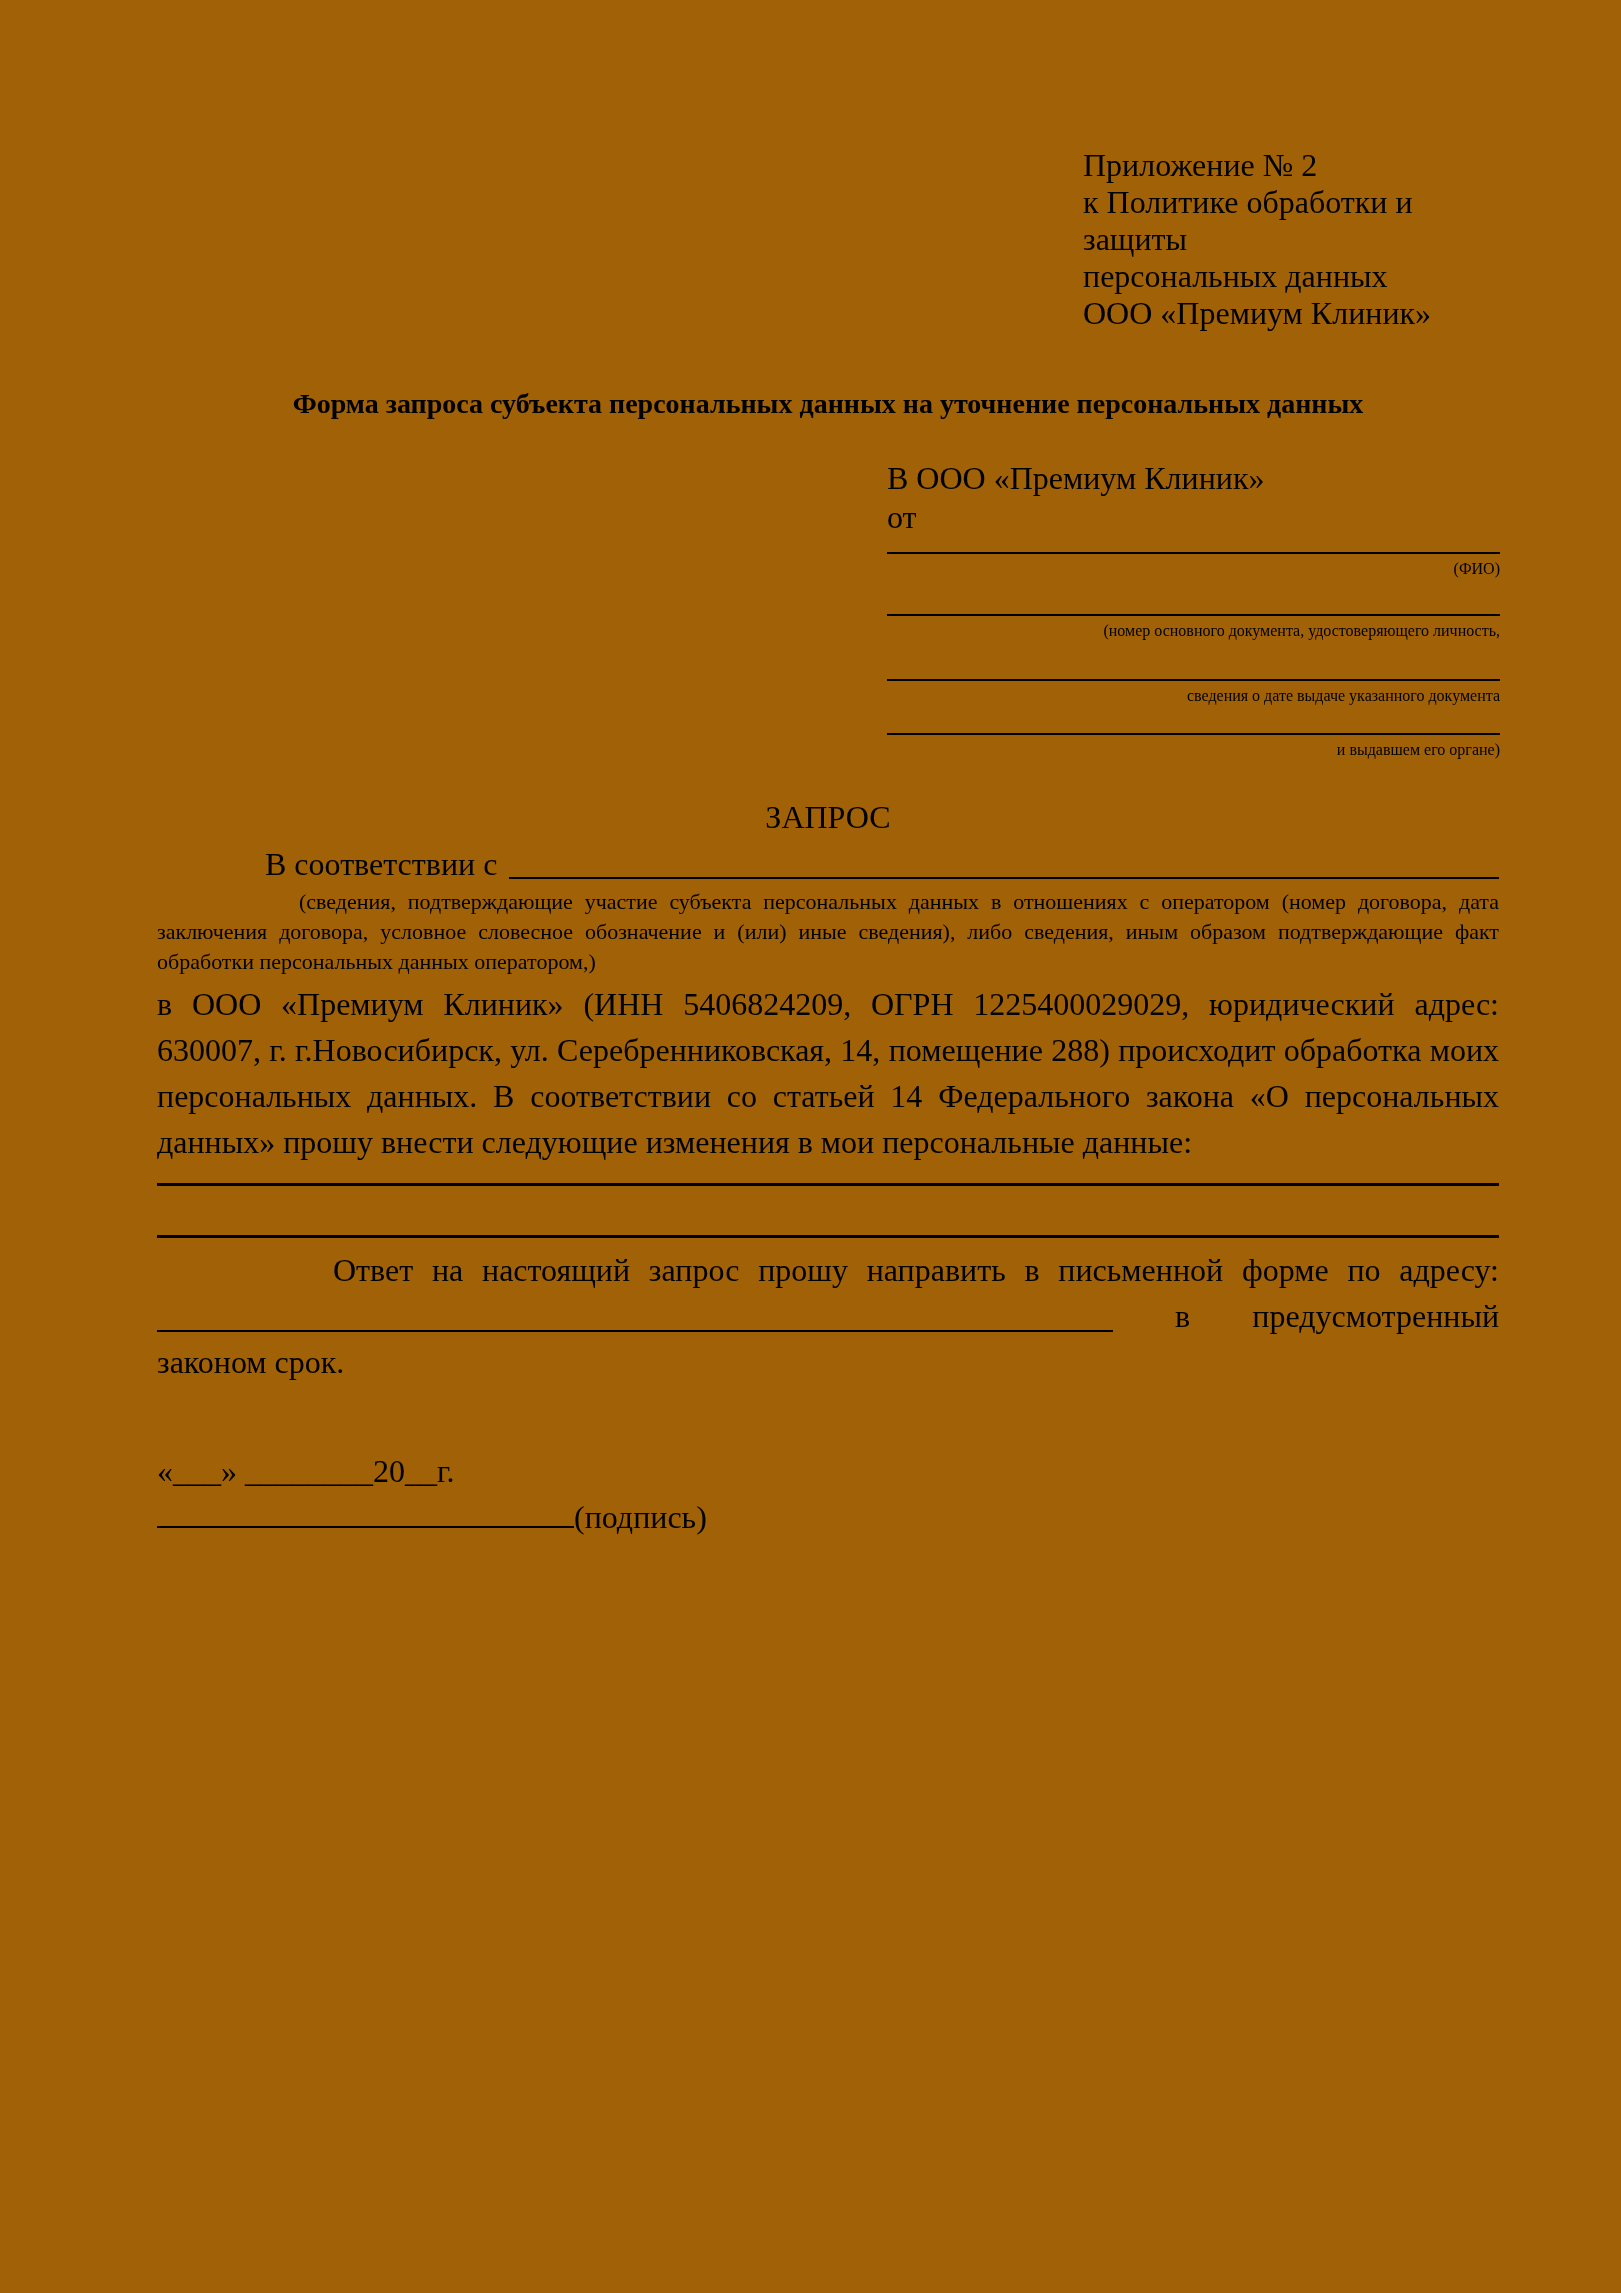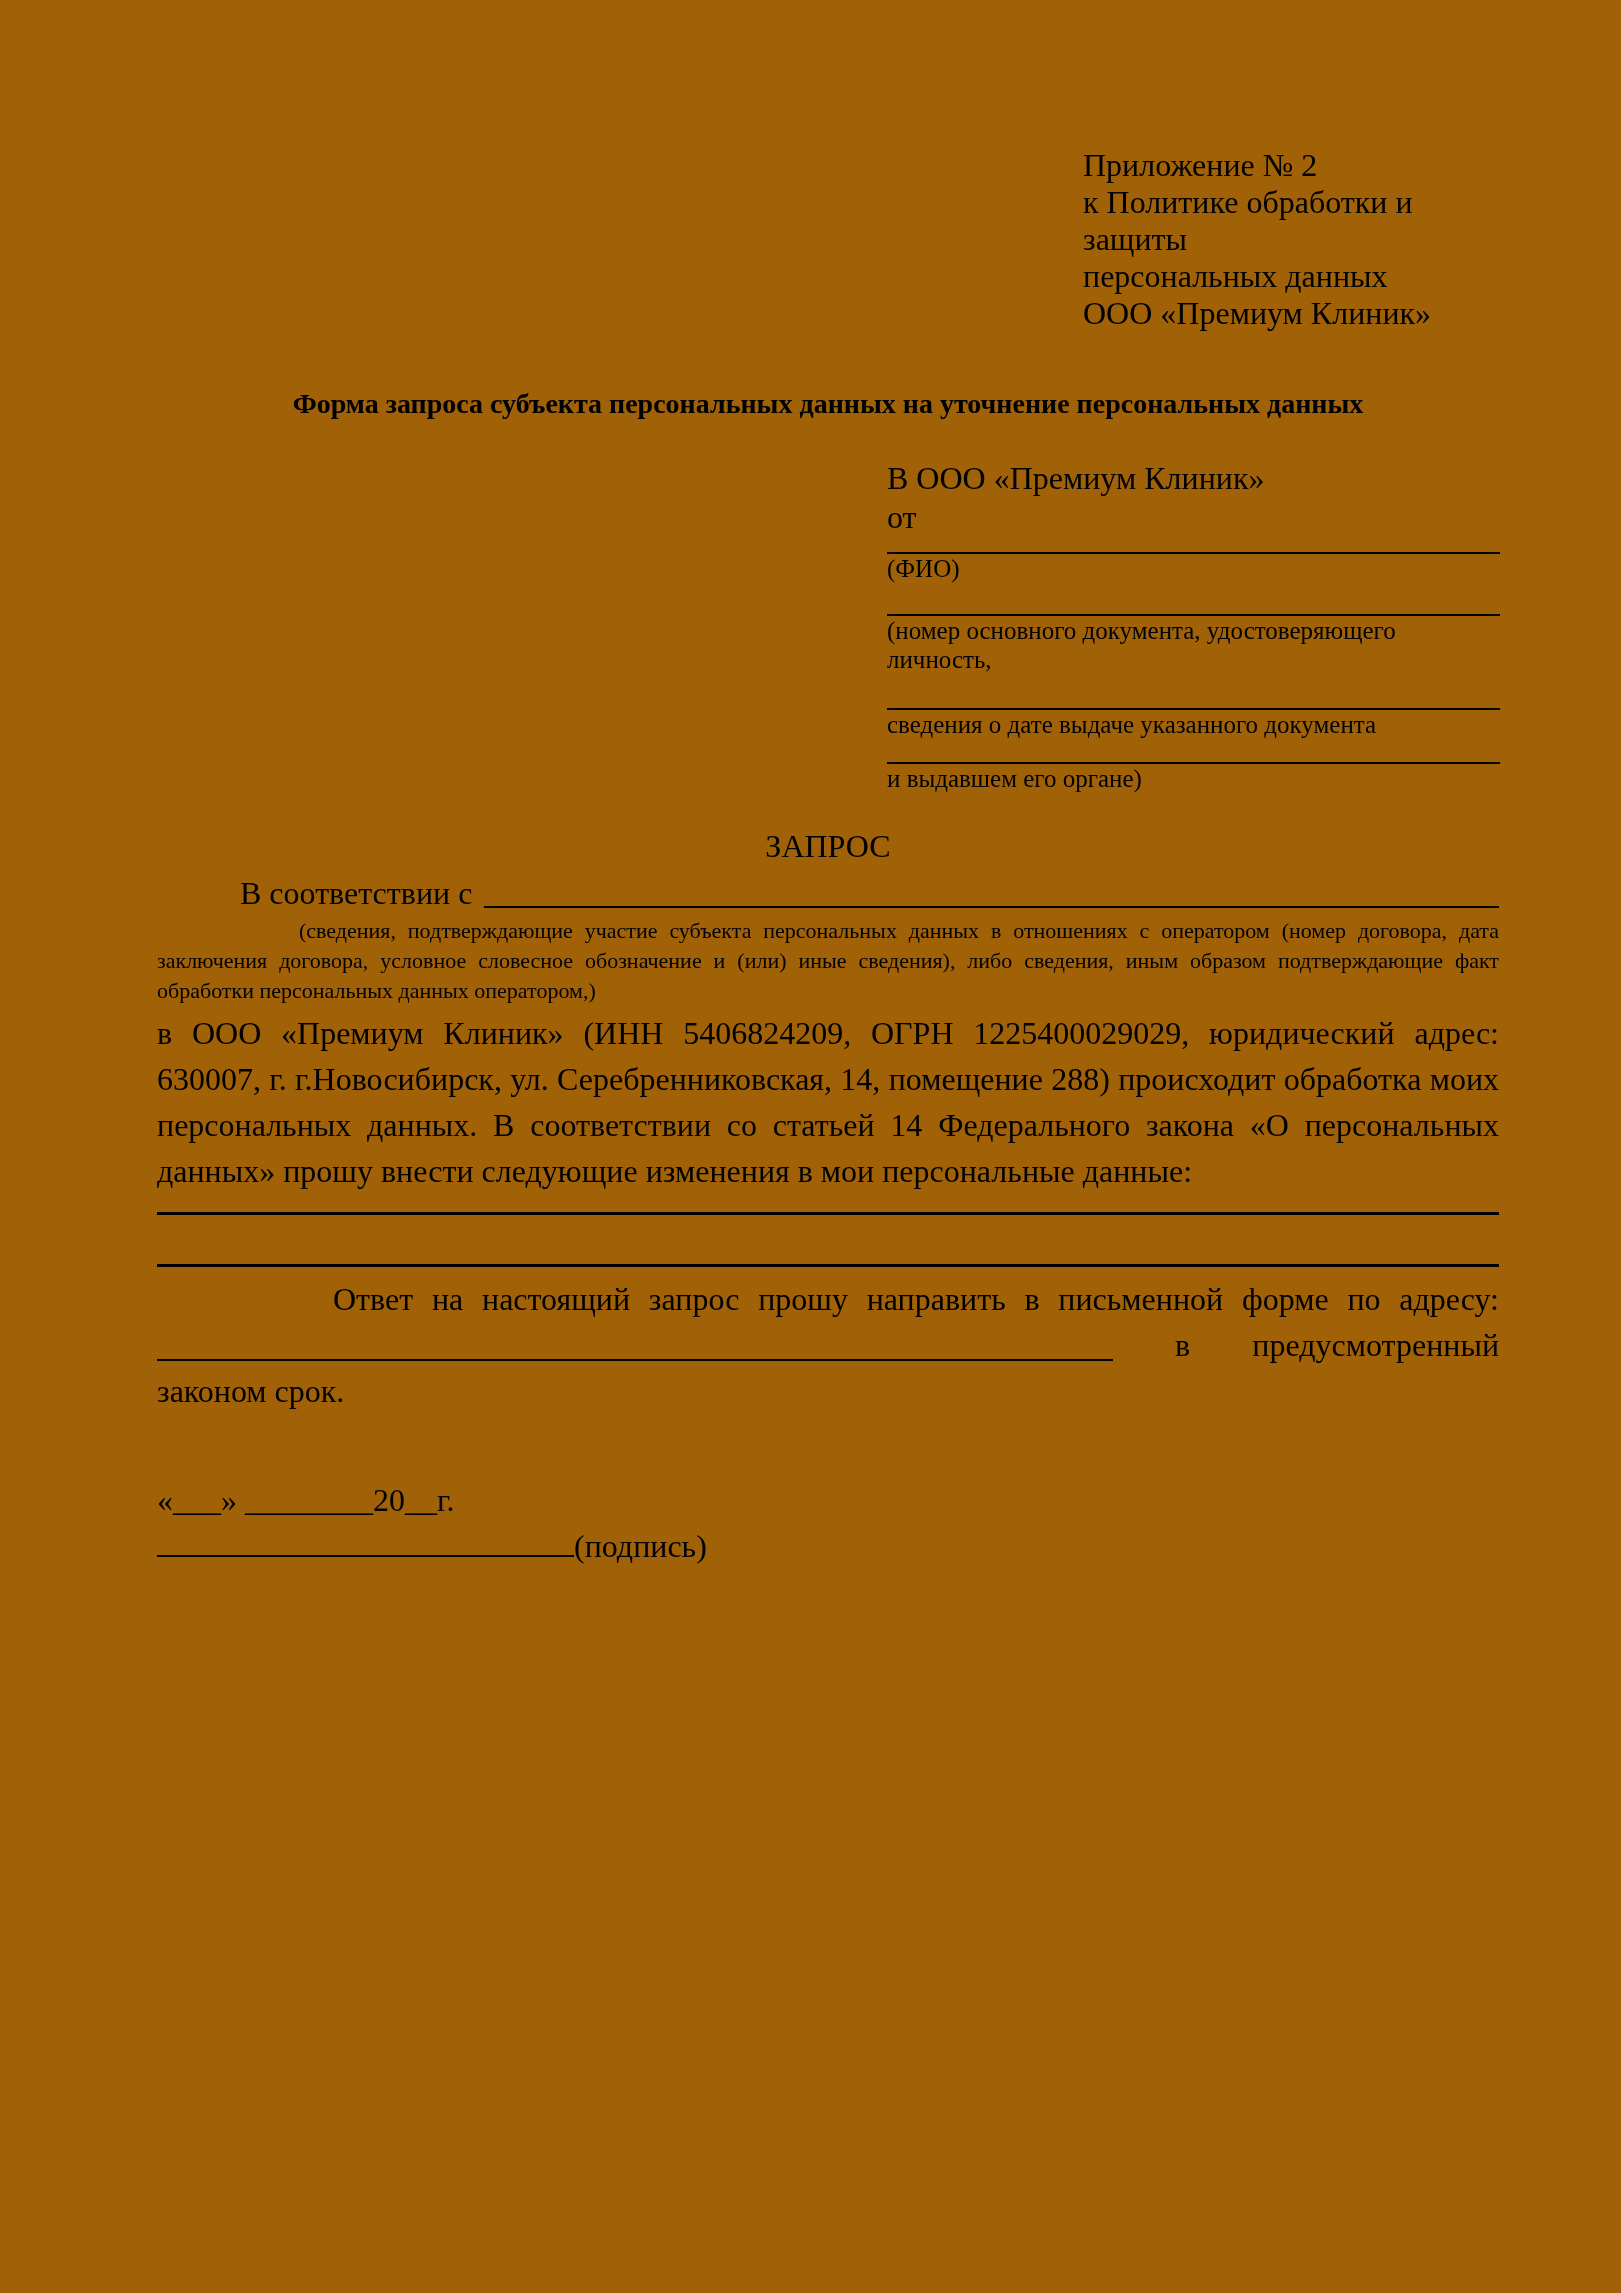--- a/index.html
+++ b/index.html
@@ -17,26 +17,26 @@
     margin: 49px auto 0 auto; max-width: 1157px;
     text-align: center; font-weight: bold; font-size: 28px; line-height: 45px;
   }
   
   .addressee { margin-left: 730px; width: 613px; margin-top: 33px; line-height: 39px; }
   .field-line { border-bottom: 2.9px solid #000; }
   .fl-1 { height: 14.7px; }
   .fl-2 { height: 31px; }
   .fl-3 { height: 34px; }
   .fl-4 { height: 23.5px; }
-  .field-cap { text-align: left; font-size: 25px; line-height: 29px; }
+  .field-cap { text-align: right; font-size: 16px; line-height: 29px; }
   
   .request-heading { margin-top: 31px; text-align: center; line-height: 45px; }
   
   .acc-row { display: flex; line-height: 45px; margin-top: 2px; }
-  .acc-prefix { margin-left: 83px; white-space: nowrap; padding-right: 11.8px; }
+  .acc-prefix { margin-left: 108px; white-space: nowrap; padding-right: 11.8px; }
   .acc-line { flex: 1; border-bottom: 2.9px solid #000; margin-bottom: 7.8px; }
   
   .note { font-size: 22px; line-height: 30px; text-align: justify; text-indent: 142px; }
   
   .body-par { margin-top: 3.9px; line-height: 46px; text-align: justify; }
   
   .rule { border-bottom: 3.9px solid #000; }
   .rule-1 { height: 17.6px; }
   .rule-2 { height: 49px; }
   

